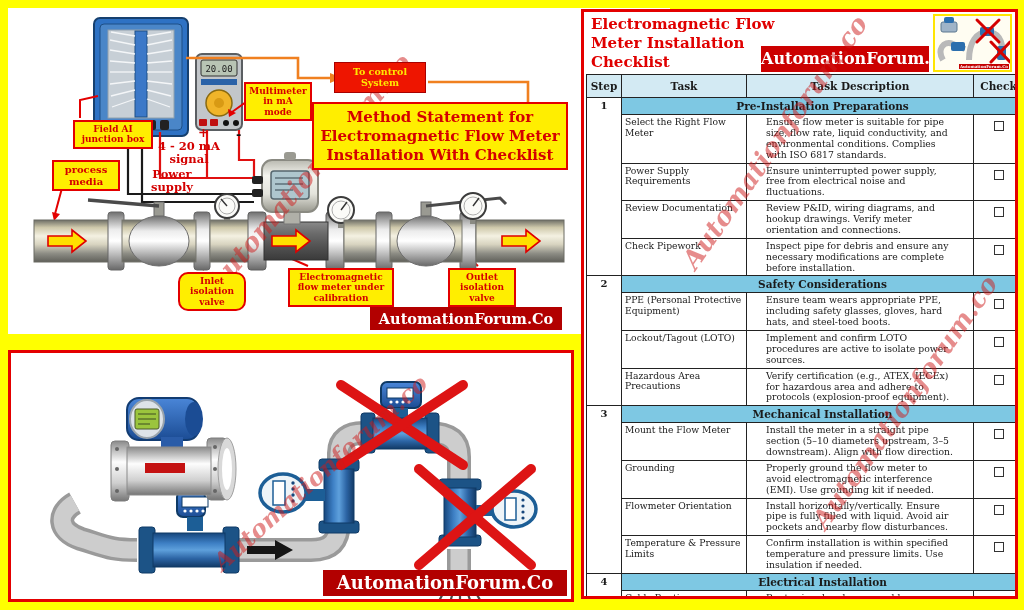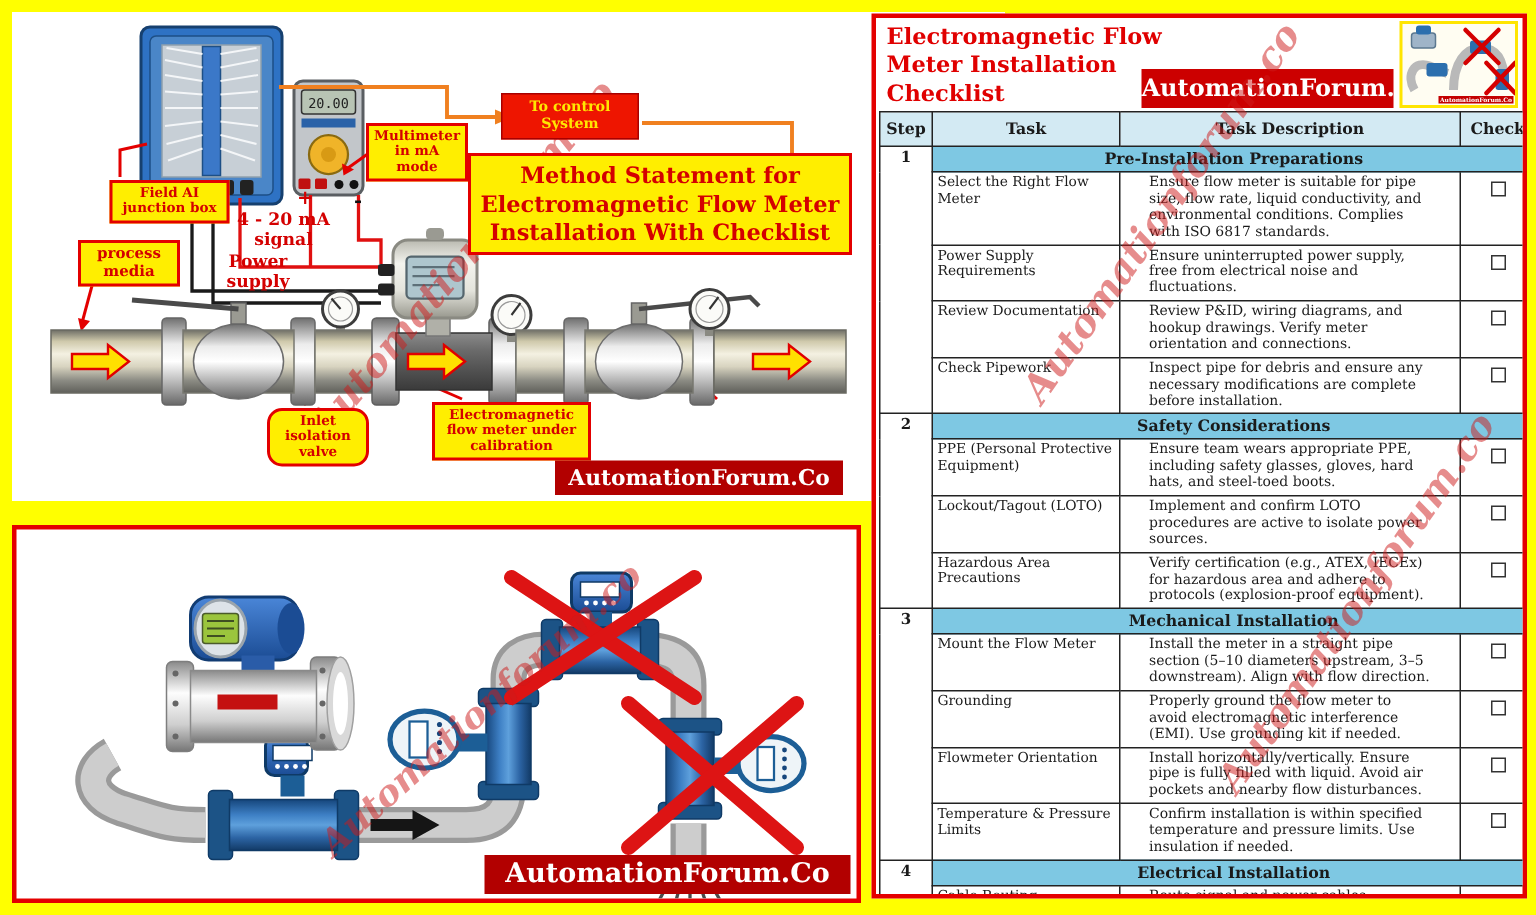--- a/index.html
+++ b/index.html
@@ -223,20 +223,21 @@
     <div class="lbl" style="left:44px;top:152px;width:60px;font-size:10px;text-align:center;">process media</div>
     <div class="lbl" style="left:236px;top:74px;width:60px;text-align:center;">Multimeter in mA mode</div>
     <div class="redbox" style="left:326px;top:54px;width:86px;">To control System</div>
     <div class="freetext" style="left:142px;top:132px;width:78px;font-size:11.5px;">4 - 20 mA signal</div>
     <div class="freetext" style="left:122px;top:160px;width:84px;font-size:11.5px;">Power supply</div>
     <div class="freetext" style="left:190px;top:118px;font-size:13px;">+</div>
     <div class="freetext" style="left:228px;top:120px;font-size:13px;color:#111;">-</div>
     <div class="lbl" style="left:304px;top:94px;width:248px;font-size:15px;line-height:1.25;border-width:2.5px;padding:4px 2px;">Method Statement for Electromagnetic Flow Meter Installation With Checklist</div>
     <div class="lbl" style="left:170px;top:264px;width:60px;border-radius:10px;">Inlet isolation valve</div>
     <div class="lbl" style="left:280px;top:260px;width:98px;">Electromagnetic flow meter under calibration</div>
+    <div class="lbl" style="left:440px;top:260px;width:60px;">Outlet isolation valve</div>
     <div class="banner" style="left:362px;top:299px;width:192px;height:23px;font-size:14.5px;line-height:23px;">AutomationForum.Co</div>
     <div class="watermark" style="left:150px;top:150px;font-size:26px;">Automationforum.co</div>
   </div>
 
   <div class="panel" id="panel-orient">
     <svg class="absfill" width="560" height="246" viewBox="0 0 560 246">
       <defs>
         <linearGradient id="bodySteel" x1="0" y1="0" x2="0" y2="1">
           <stop offset="0" stop-color="#8a8a8a"></stop>
             <stop offset="0.35" stop-color="#fdfdfd"></stop>

